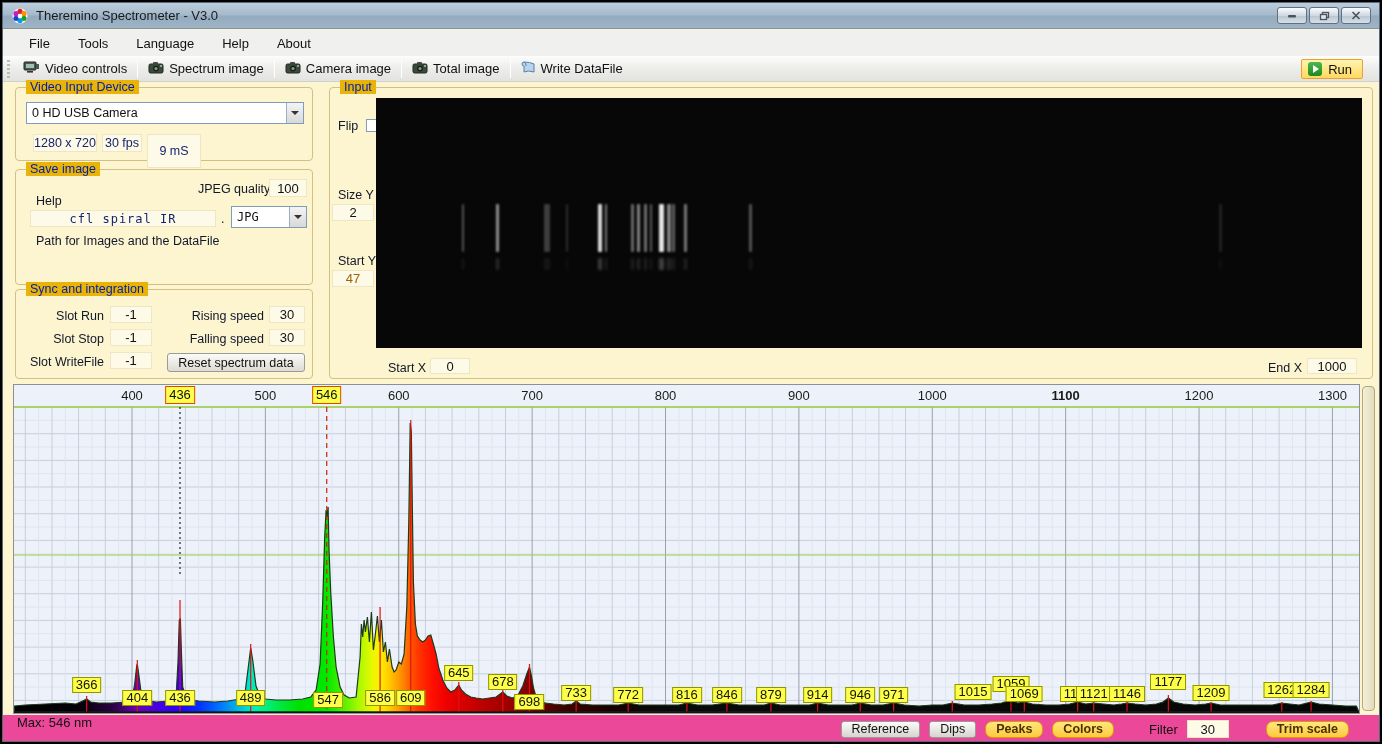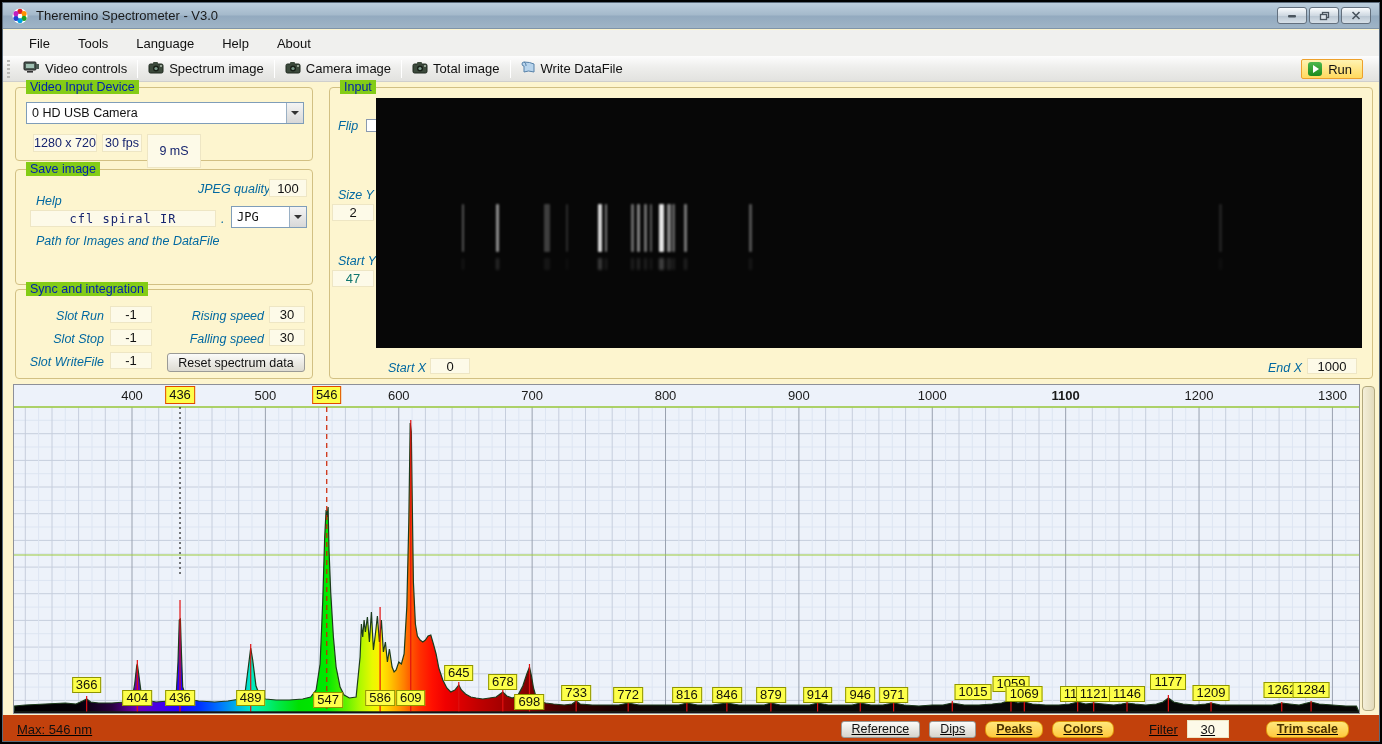--- a/index.html
+++ b/index.html
@@ -29,22 +29,22 @@
   .tool-sep { width:1px; height:18px; background:#c6c6c3; border-right:1px solid #fff; margin:0 2px; }
   .run-btn { position:absolute; right:16px; top:3px; height:20px; display:flex; align-items:center; gap:6px;
     padding:0 10px 0 6px; font-size:13px; color:#111; border:1px solid #eda12c; border-radius:2px;
     background:linear-gradient(180deg,#fff3b2,#ffd95e); }
   .run-icon { width:14px; height:14px; border-radius:3px; background:linear-gradient(180deg,#4db84d,#1d8a1d);
     display:flex; align-items:center; justify-content:center; }
   .run-icon:after { content:""; border-left:6px solid #fff; border-top:4px solid transparent; border-bottom:4px solid transparent; margin-left:2px; }
 
   
   .group { position:absolute; border:1px solid #d2c083; border-radius:4px; }
-  .group > .legend { position:absolute; top:-8px; left:10px; background:#84cc16; padding:0 4px; font-size:12.5px; color:#0022aa; }
-  .lbl { position:absolute; font-size:12.5px; color:#0369a1; white-space:nowrap;font-style:italic; }
+  .group > .legend { position:absolute; top:-8px; left:10px; background:#eab308; padding:0 4px; font-size:12.5px; color:#0022aa; }
+  .lbl { position:absolute; font-size:12.5px; color:#0f172a; white-space:nowrap; }
   .field { position:absolute; background:#fdfae8; border:1px solid #eee6c4; color:#16246e; font-size:12.5px;
     display:flex; align-items:center; justify-content:center; }
   .mono { font-family:"DejaVu Sans Mono", monospace; font-size:12px; letter-spacing:1px; }
   .combo { position:absolute; background:#fff; border:1px solid #7f9db9; display:flex; align-items:center; font-size:12.5px; color:#111; }
   .combo .cb-txt { flex:1; padding-left:5px; }
   .combo .cb-btn { width:17px; align-self:stretch; border-left:1px solid #9ab0c4;
     background:linear-gradient(180deg,#f4f4f4,#d8d8d8); display:flex; align-items:center; justify-content:center; }
   .combo .cb-btn:after { content:""; border-top:4px solid #333; border-left:4px solid transparent; border-right:4px solid transparent; }
   .checkbox { position:absolute; width:13px; height:13px; background:#fff; border:1px solid #8a9ab0; }
   .push-btn { position:absolute; border:1px solid #9a9a96; border-radius:3px; font-size:12.5px; color:#111;
@@ -59,22 +59,22 @@
   .chart svg { position:absolute; left:0; top:0; }
   .axis-tick { position:absolute; top:3px; transform:translateX(-50%); font-size:13px; color:#1a1a1a; }
   .axis-box { position:absolute; top:1px; transform:translateX(-50%); font-size:13px; color:#111;
     background:#fdff4a; border:1px solid #e04a00; padding:0 3px; line-height:16px; }
   .peak-label { position:absolute; transform:translateX(-50%); font-size:13px; color:#14140a;
     background:#fdff4a; border:1px solid #8f9400; padding:0 3px; line-height:14px; white-space:nowrap; }
   .chart-scroll { position:absolute; left:1359px; top:383px; width:13px; height:325px;
     background:linear-gradient(90deg,#f4efd9,#e2dbbc); border:1px solid #b2a87e; border-radius:4px; }
 
   
-  .statusbar { position:absolute; left:0; top:712px; width:100%; height:28px; background:#c2410c;
-    display:flex; align-items:center; padding:0 14px;text-decoration:underline; }
+  .statusbar { position:absolute; left:0; top:712px; width:100%; height:28px; background:#ec4899;
+    display:flex; padding:0 14px; }
   .sb-max { font-size:13px; color:#111; }
   .sb-right { margin-left:auto; display:flex; align-items:center; gap:9px; }
   .sb-btn { height:17px; padding:0 10px; font-size:12.5px; display:flex; align-items:center; border-radius:3px; }
   .sb-btn.gray { color:#111; border:1px solid #9a9a96; background:linear-gradient(180deg,#fbfbf9,#d6d4cc); }
   .sb-btn.gold { color:#4a3200; font-weight:bold; border:1px solid #e0960a; border-radius:7px;
     background:linear-gradient(180deg,#ffe87c,#ffc93e); }
   .sb-filter-lbl { font-size:13px; color:#111; margin-left:26px; }
   .sb-filter-val { width:42px; height:18px; background:#fdfae8; border:1px solid #eee6c4; color:#111;
     font-size:13px; display:flex; align-items:center; justify-content:center; }
   .sb-trim { margin-left:28px; margin-right:16px; }
@@ -226,21 +226,21 @@
     <div class="push-btn" style="left:151px; top:63px; width:138px; height:19px;">Reset spectrum data</div>
   </div>
 
   <div class="group" style="left:326px; top:84px; width:1044px; height:292px;">
     <span class="legend">Input</span>
     <span class="lbl" style="left:8px; top:31px;">Flip</span>
     <div class="checkbox" style="left:36px; top:31px;"></div>
     <span class="lbl" style="left:8px; top:100px;">Size Y</span>
     <div class="field" style="left:2px; top:116px; width:42px; height:17px; color:#111; font-size:13px;">2</div>
     <span class="lbl" style="left:8px; top:166px;">Start Y</span>
-    <div class="field" style="left:2px; top:182px; width:42px; height:17px; color:#0f766e; font-size:13px;">47</div>
+    <div class="field" style="left:2px; top:182px; width:42px; height:17px; color:#a16207; font-size:13px;">47</div>
     <div class="camera" id="camera-view" style="left:46px; top:10px; width:986px; height:250px;">
         <div class="sline" style="left: 86px; top: 106px; width: 2px; height: 48px; opacity: 0.3;"></div>
         <div class="sline" style="left: 86px; top: 160px; width: 2px; height: 12px; opacity: 0.07; filter: blur(1.5px);"></div>
         <div class="sline" style="left: 120px; top: 106px; width: 3px; height: 48px; opacity: 0.55;"></div>
         <div class="sline" style="left: 120px; top: 160px; width: 3px; height: 12px; opacity: 0.14; filter: blur(1.5px);"></div>
         <div class="sline" style="left: 168px; top: 106px; width: 6px; height: 48px; opacity: 0.22;"></div>
         <div class="sline" style="left: 168px; top: 160px; width: 6px; height: 12px; opacity: 0.06; filter: blur(1.5px);"></div>
         <div class="sline" style="left: 190px; top: 106px; width: 2px; height: 48px; opacity: 0.15;"></div>
         <div class="sline" style="left: 190px; top: 160px; width: 2px; height: 12px; opacity: 0.04; filter: blur(1.5px);"></div>
         <div class="sline" style="left: 222px; top: 106px; width: 4px; height: 48px; opacity: 0.85;"></div>

